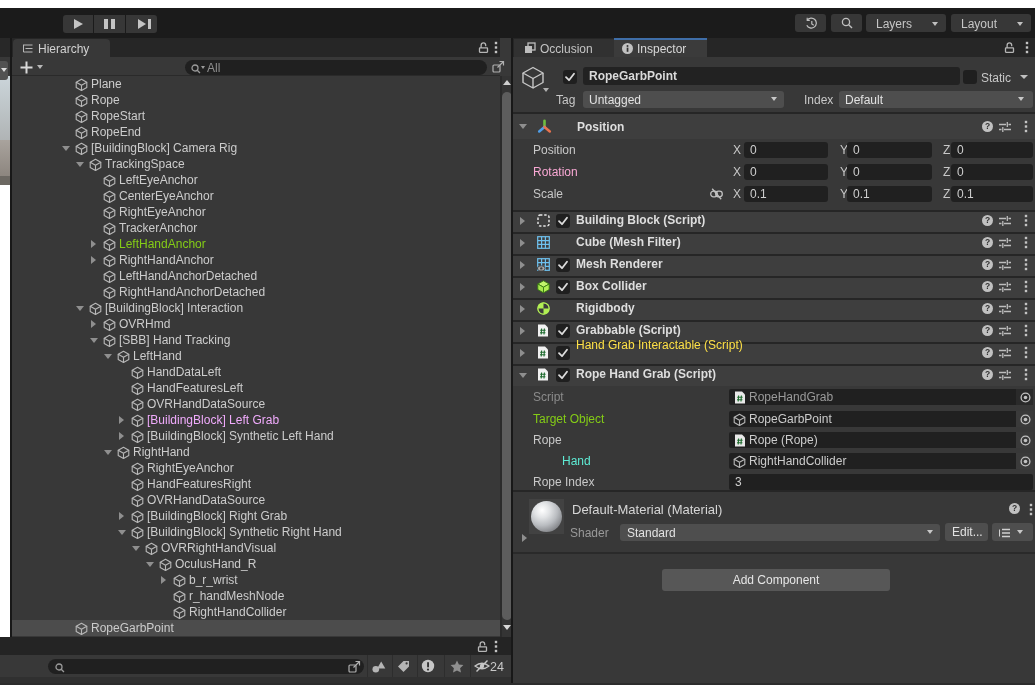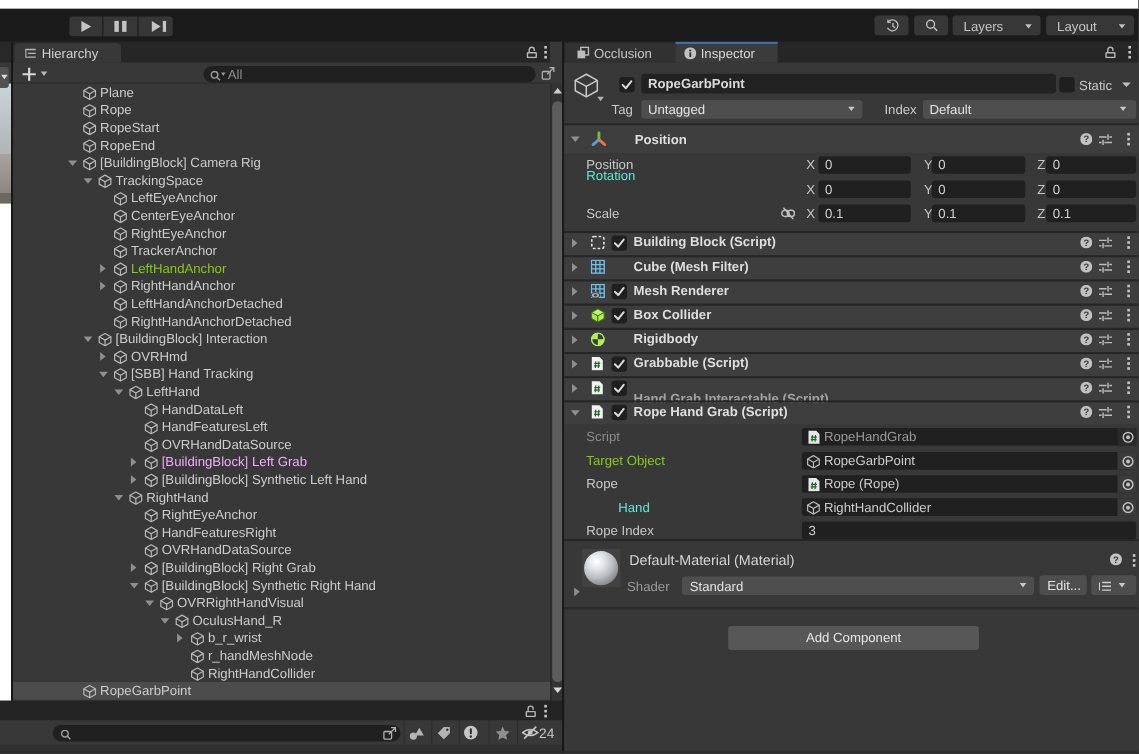--- a/index.html
+++ b/index.html
@@ -518,21 +518,21 @@
 <div class="lbl" style="left:533px;top:143px;color:#c8c8c8">Position</div>
 <div class="lbl" style="left:733px;top:143px;color:#c8c8c8">X</div>
 <div class="ab" style="left:744px;top:142px;width:84px;height:16px;background:#202020;border-radius:3px"></div>
 <div class="lbl" style="left:750px;top:143px;color:#cfcfcf">0</div>
 <div class="lbl" style="left:840px;top:143px;color:#c8c8c8">Y</div>
 <div class="ab" style="left:847px;top:142px;width:85px;height:16px;background:#202020;border-radius:3px"></div>
 <div class="lbl" style="left:853px;top:143px;color:#cfcfcf">0</div>
 <div class="lbl" style="left:943px;top:143px;color:#c8c8c8">Z</div>
 <div class="ab" style="left:951px;top:142px;width:82px;height:16px;background:#202020;border-radius:3px"></div>
 <div class="lbl" style="left:957px;top:143px;color:#cfcfcf">0</div>
-<div class="lbl" style="left:533px;top:153px;color:#5eead4">Rotation</div>
+<div class="lbl" style="left:533px;top:165px;color:#f9a8d4">Rotation</div>
 <div class="lbl" style="left:733px;top:165px;color:#c8c8c8">X</div>
 <div class="ab" style="left:744px;top:164px;width:84px;height:16px;background:#202020;border-radius:3px"></div>
 <div class="lbl" style="left:750px;top:165px;color:#cfcfcf">0</div>
 <div class="lbl" style="left:840px;top:165px;color:#c8c8c8">Y</div>
 <div class="ab" style="left:847px;top:164px;width:85px;height:16px;background:#202020;border-radius:3px"></div>
 <div class="lbl" style="left:853px;top:165px;color:#cfcfcf">0</div>
 <div class="lbl" style="left:943px;top:165px;color:#c8c8c8">Z</div>
 <div class="ab" style="left:951px;top:164px;width:82px;height:16px;background:#202020;border-radius:3px"></div>
 <div class="lbl" style="left:957px;top:165px;color:#cfcfcf">0</div>
 <div class="lbl" style="left:533px;top:187px;color:#c8c8c8">Scale</div>
@@ -732,21 +732,21 @@
 <div style="position:absolute;left:520px;top:349px;width:0;height:0;border-top:4.5px solid transparent;border-bottom:4.5px solid transparent;border-left:5.5px solid #8f8f8f;"></div>
 <div style="position:absolute;left:537px;top:345.5px;width:12px;height:13px"><svg style="" width="12" height="13" viewBox="0 0 12 13">
       <path d="M1 0.5 H8 L11 3.5 V12.5 H1 Z" fill="#f2f2f2"></path>
       <g stroke="#1e6b2e" stroke-width="1.1" fill="none">
         <path d="M4.6 4.5 L4.2 10.5 M7.4 4.5 L7 10.5 M3.2 6.3 H8.6 M3 8.7 H8.4"></path>
       </g>
     </svg></div>
 <div style="position:absolute;left:556px;top:346px;width:14px;height:14px;background:#1f1f1f;border-radius:3px;"><svg style="" width="14" height="14" viewBox="0 0 14 14">
       <polyline points="3,7.2 6,10.2 11,3.8" fill="none" stroke="#dcdcdc" stroke-width="1.8" stroke-linecap="round" stroke-linejoin="round"></polyline>
     </svg></div>
-<div class="lbl" style="left:576px;top:355px;color:#a3a3a3;font-weight:bold">Hand Grab Interactable (Script)</div>
+<div class="lbl" style="left:576px;top:338px;color:#fde047;font-weight:normal">Hand Grab Interactable (Script)</div>
 <div style="position:absolute;left:982px;top:347px;width:11px;height:11px"><svg style="" width="11" height="11" viewBox="0 0 11 11">
       <circle cx="5.5" cy="5.5" r="5.5" fill="#c1c1c1"></circle>
       <text x="5.5" y="8.4" font-size="8.5" font-weight="bold" fill="#333" text-anchor="middle" font-family="Liberation Sans">?</text>
     </svg></div>
 <div style="position:absolute;left:999px;top:347px;width:12px;height:11px"><svg style="" width="12" height="11" viewBox="0 0 12 11">
       <g stroke="#bdbdbd" stroke-width="1.3" fill="none">
         <path d="M0 3.5 H7 M9.5 3.5 H12"></path>
         <path d="M8.3 1 V6"></path>
         <path d="M0 8.5 H2.5 M5 8.5 H12"></path>
         <path d="M3.8 6 V11"></path>

